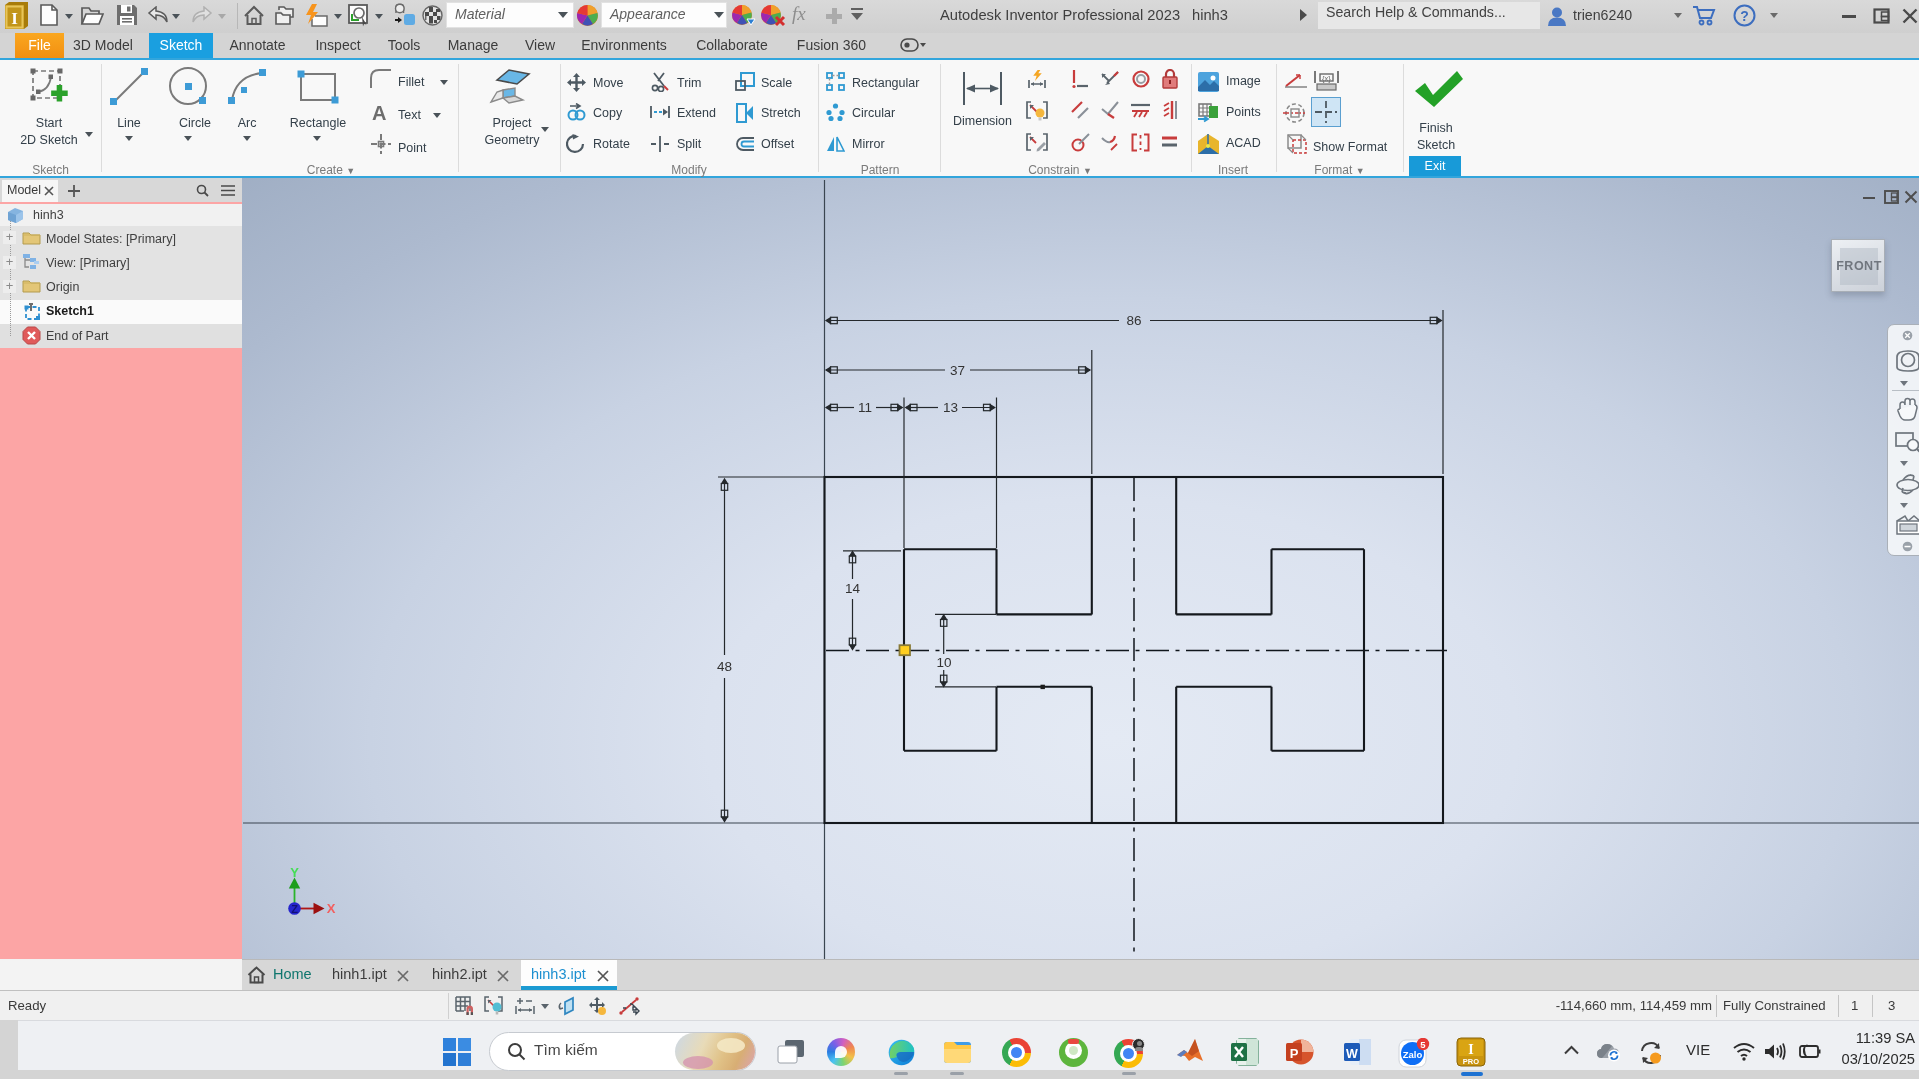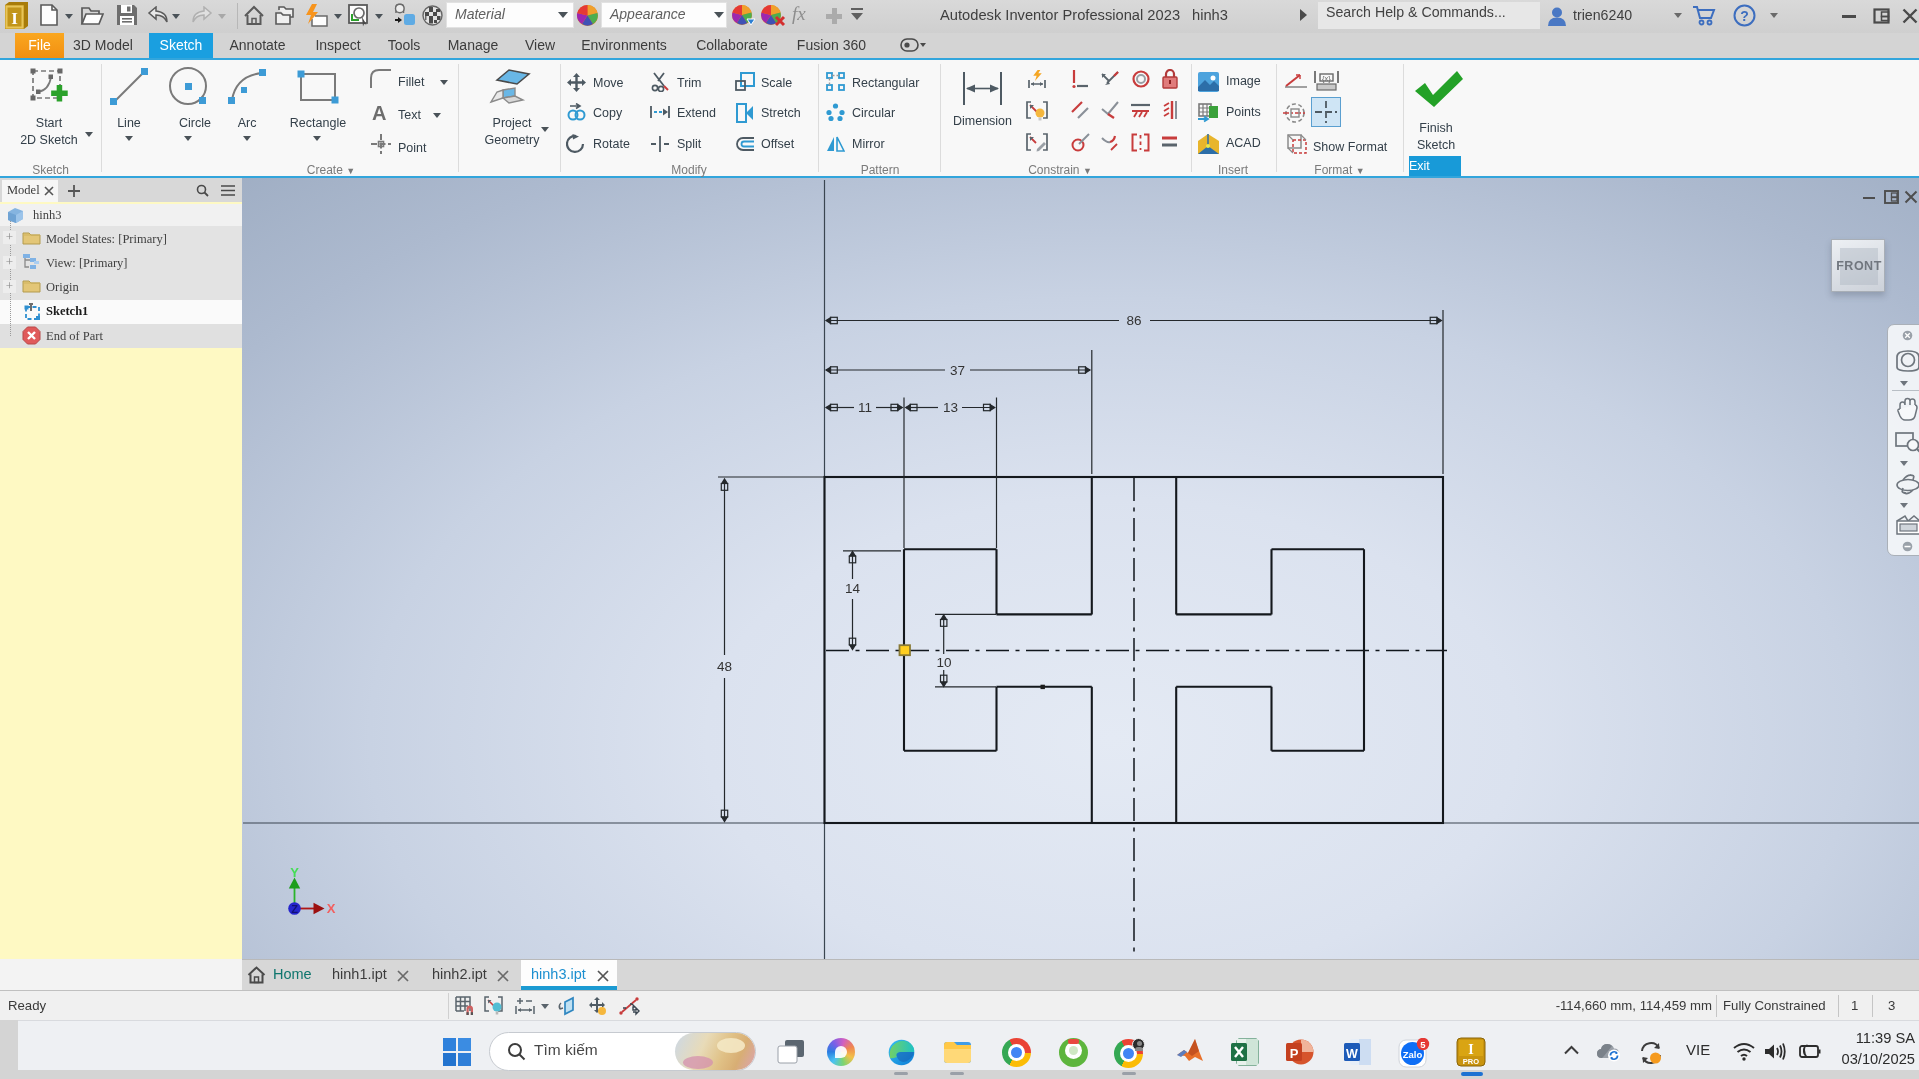--- a/index.html
+++ b/index.html
@@ -13,21 +13,21 @@
 .tab.file { background:linear-gradient(#faa71f,#f28f11); color:#fff; }
 .tab.active { background:#1a9fe0; color:#fff; }
 
 #ribbon { left:0; top:58px; width:1919px; height:120px; background:#f8f8f8; border-top:2px solid #32a5dc; border-bottom:2px solid #32a5dc; }
 .rsep { position:absolute; top:4px; height:108px; width:1px; background:#dcdcdc; }
 .plabel { position:absolute; top:103px; height:14px; line-height:14px; font-size:12px; color:#7a7a7a; text-align:center; }
 .rlabel { position:absolute; font-size:12.5px; color:#34404a; white-space:nowrap; }
 .dropt { position:absolute; width:0; height:0; border-left:4px solid transparent; border-right:4px solid transparent; border-top:5px solid #4a5258; }
 
 #main { left:0; top:178px; width:1919px; height:781px; }
-#browser { position:absolute; left:0; top:0; width:242px; height:781px; background:#fef9c3;font-family:Liberation Serif, serif; }
+#browser { position:absolute; left:0; top:0; width:242px; height:781px; background:#fca5a5; }
 #canvas { position:absolute; left:242px; top:0; width:1677px; height:781px;
   background:radial-gradient(1350px 800px at 870px 560px, #e4eaf4 0%, #dbe2ef 30%, #c8d2e3 55%, #adbacf 80%, #9cabc1 100%); }
 
 #doctabs { left:0; top:959px; width:1919px; height:31px; background:#d7d7d7; border-top:1px solid #b9b9b9; }
 #statusbar { left:0; top:990px; width:1919px; height:30px; background:#f0f0f0; border-top:1px solid #c0c0c0; font-size:13.2px; color:#3a3a3a; }
 #taskbar { left:0; top:1020px; width:1919px; height:50px; background:#eef0f3; border-top:1px solid #d8dade;margin-left:18px; }
 </style>
 </head>
 <body>
 <div id="titlebar" class="abs">
@@ -227,21 +227,21 @@
   <div class="rsep" style="left:1276px"></div>
   <div class="rsep" style="left:1403px"></div>
 
   <div class="plabel" style="left:0;width:101px">Sketch</div>
   <div class="plabel" style="left:286px;width:90px">Create <span style="font-size:9px">▼</span></div>
   <div class="plabel" style="left:644px;width:90px">Modify</div>
   <div class="plabel" style="left:835px;width:90px">Pattern</div>
   <div class="plabel" style="left:1005px;width:110px">Constrain <span style="font-size:9px">▼</span></div>
   <div class="plabel" style="left:1188px;width:90px">Insert</div>
   <div class="plabel" style="left:1292px;width:95px">Format <span style="font-size:9px">▼</span></div>
-  <div class="abs" style="left:1409px;top:96px;width:52px;height:20px;background:#189ad8;color:#fff;font-size:12.5px;text-align:left;line-height:20px">Exit</div>
+  <div class="abs" style="left:1409px;top:96px;width:52px;height:20px;background:#189ad8;color:#fff;font-size:12.5px;text-align:center;line-height:20px">Exit</div>
 
   <svg class="abs" style="left:28px;top:6px" width="42" height="42" viewBox="0 0 42 42">
     <g stroke="#7a7a7a" stroke-width="1.7" stroke-dasharray="5 3" fill="none">
         <rect x="5" y="5" width="27" height="27"></rect>
       </g>
     <g fill="#686868">
         <rect x="2.5" y="2.5" width="5" height="5"></rect>
         <rect x="29.5" y="2.5" width="5" height="5"></rect>
         <rect x="2.5" y="29.5" width="5" height="5"></rect>
       </g>

